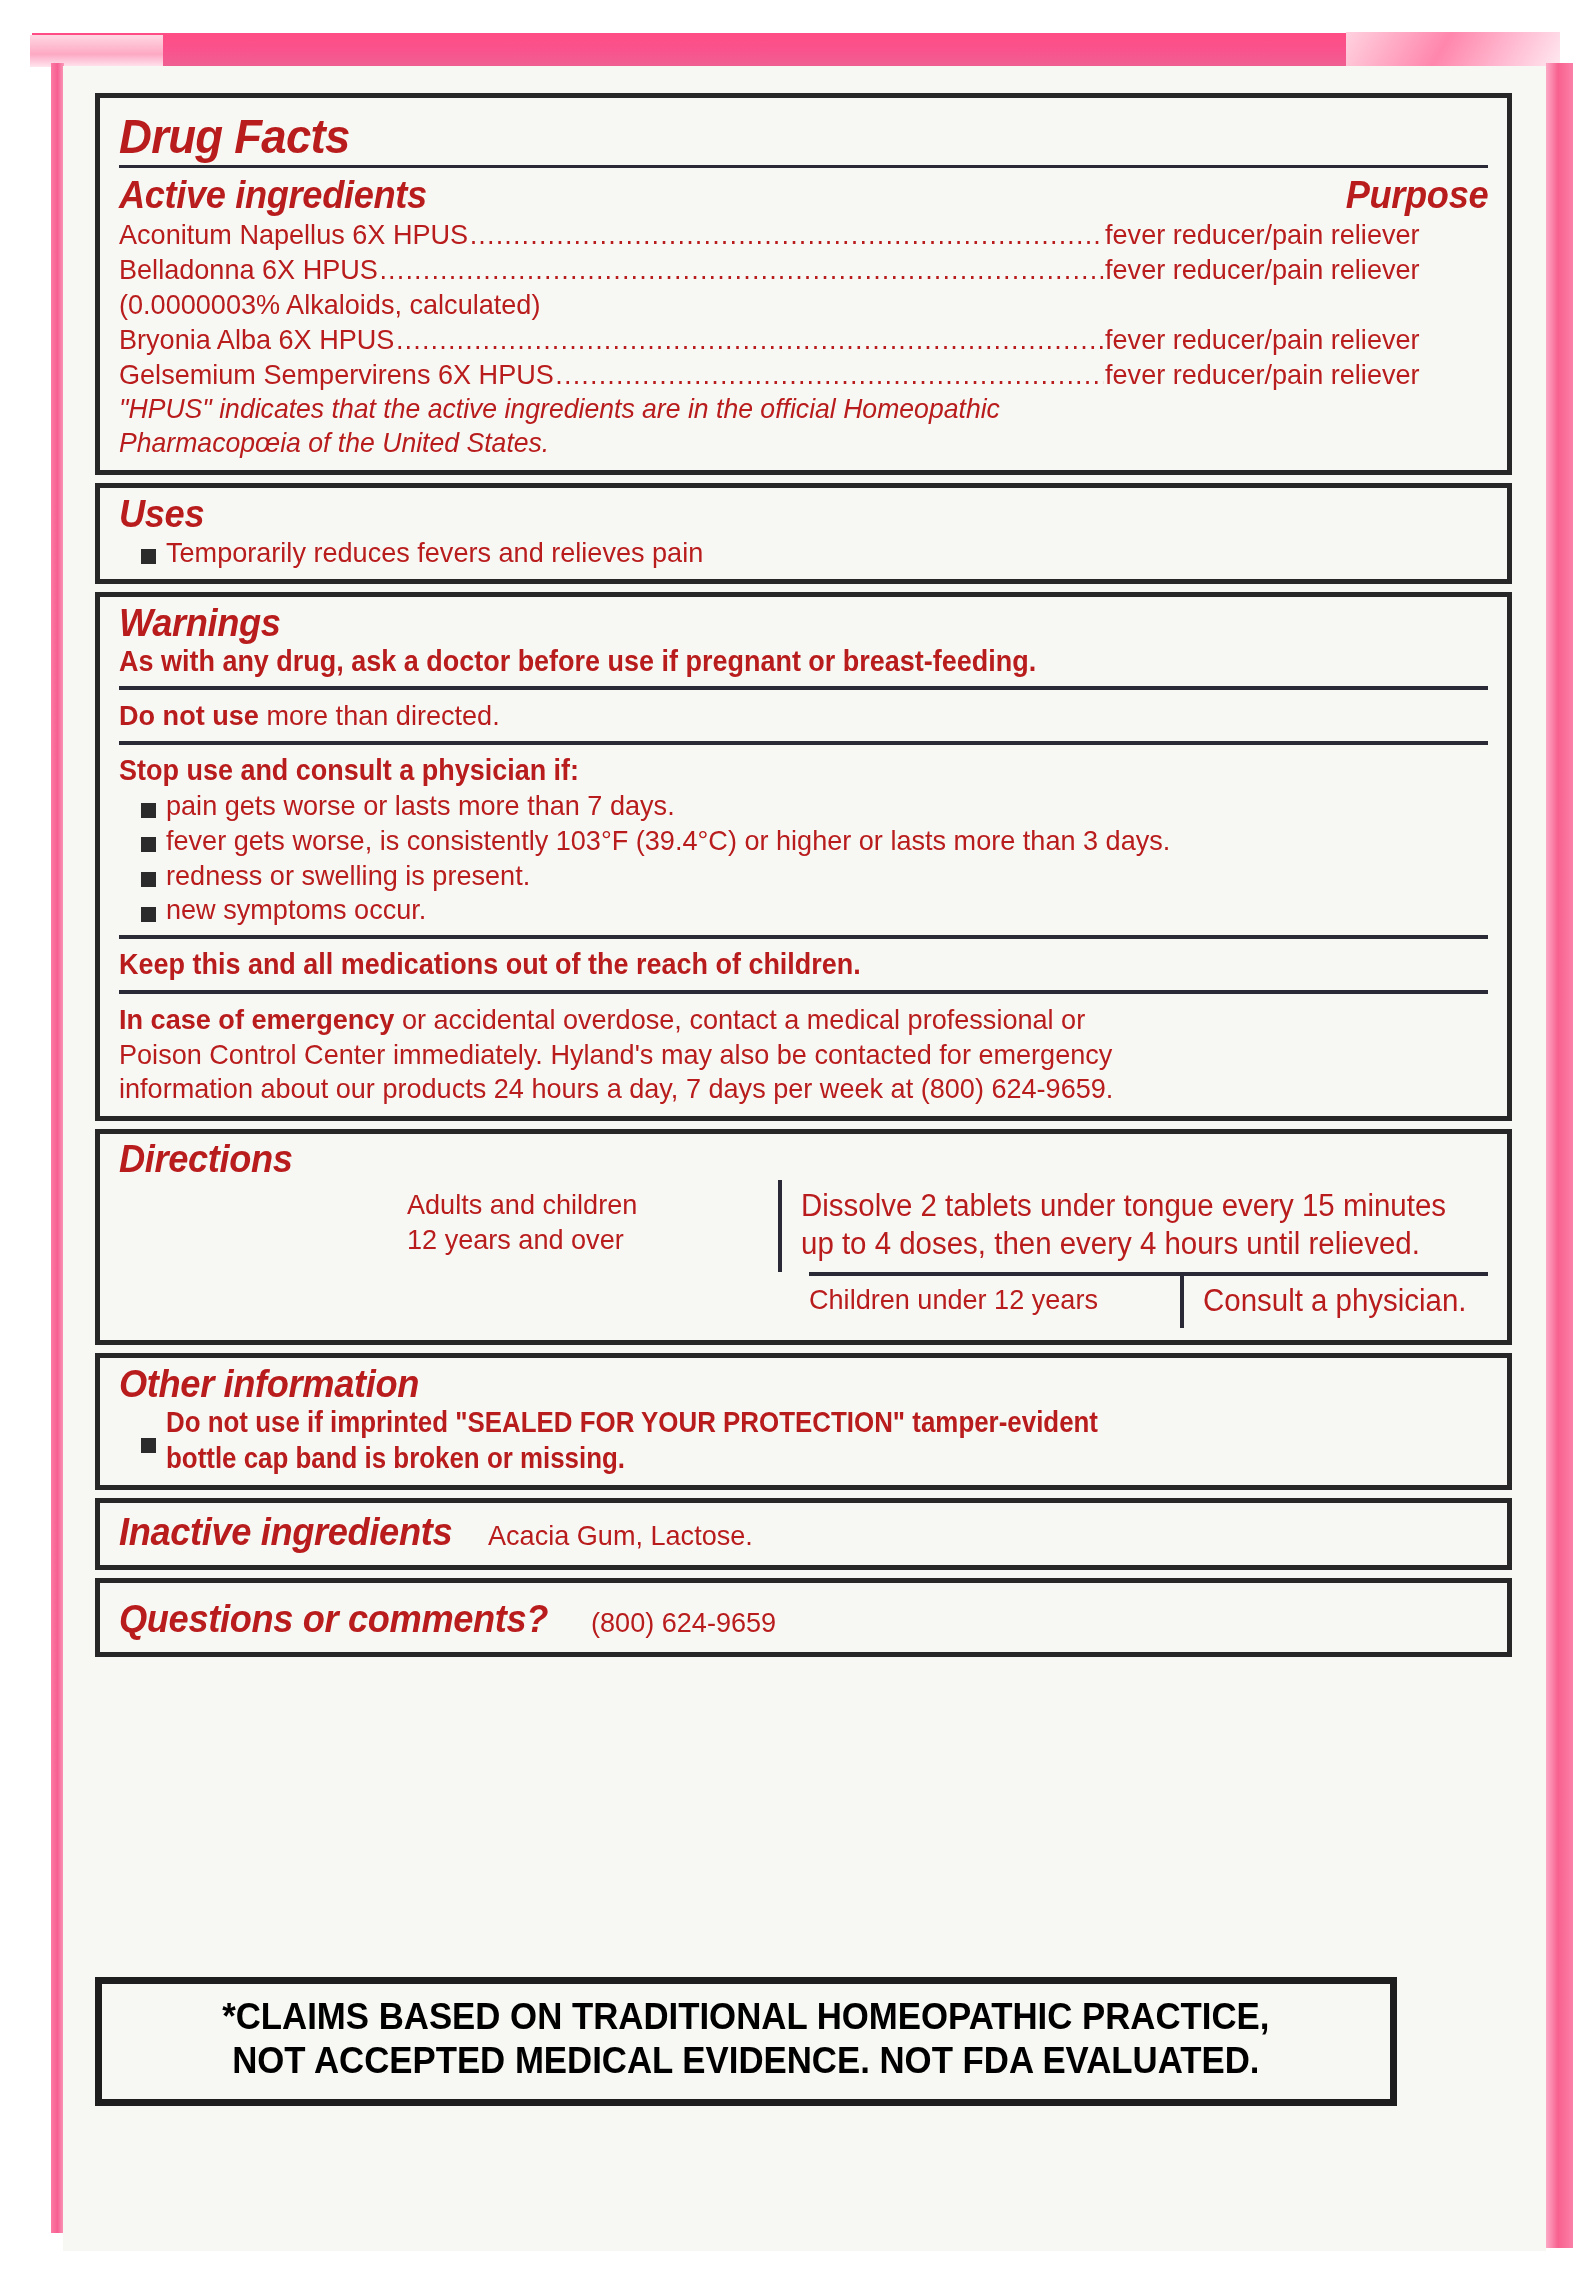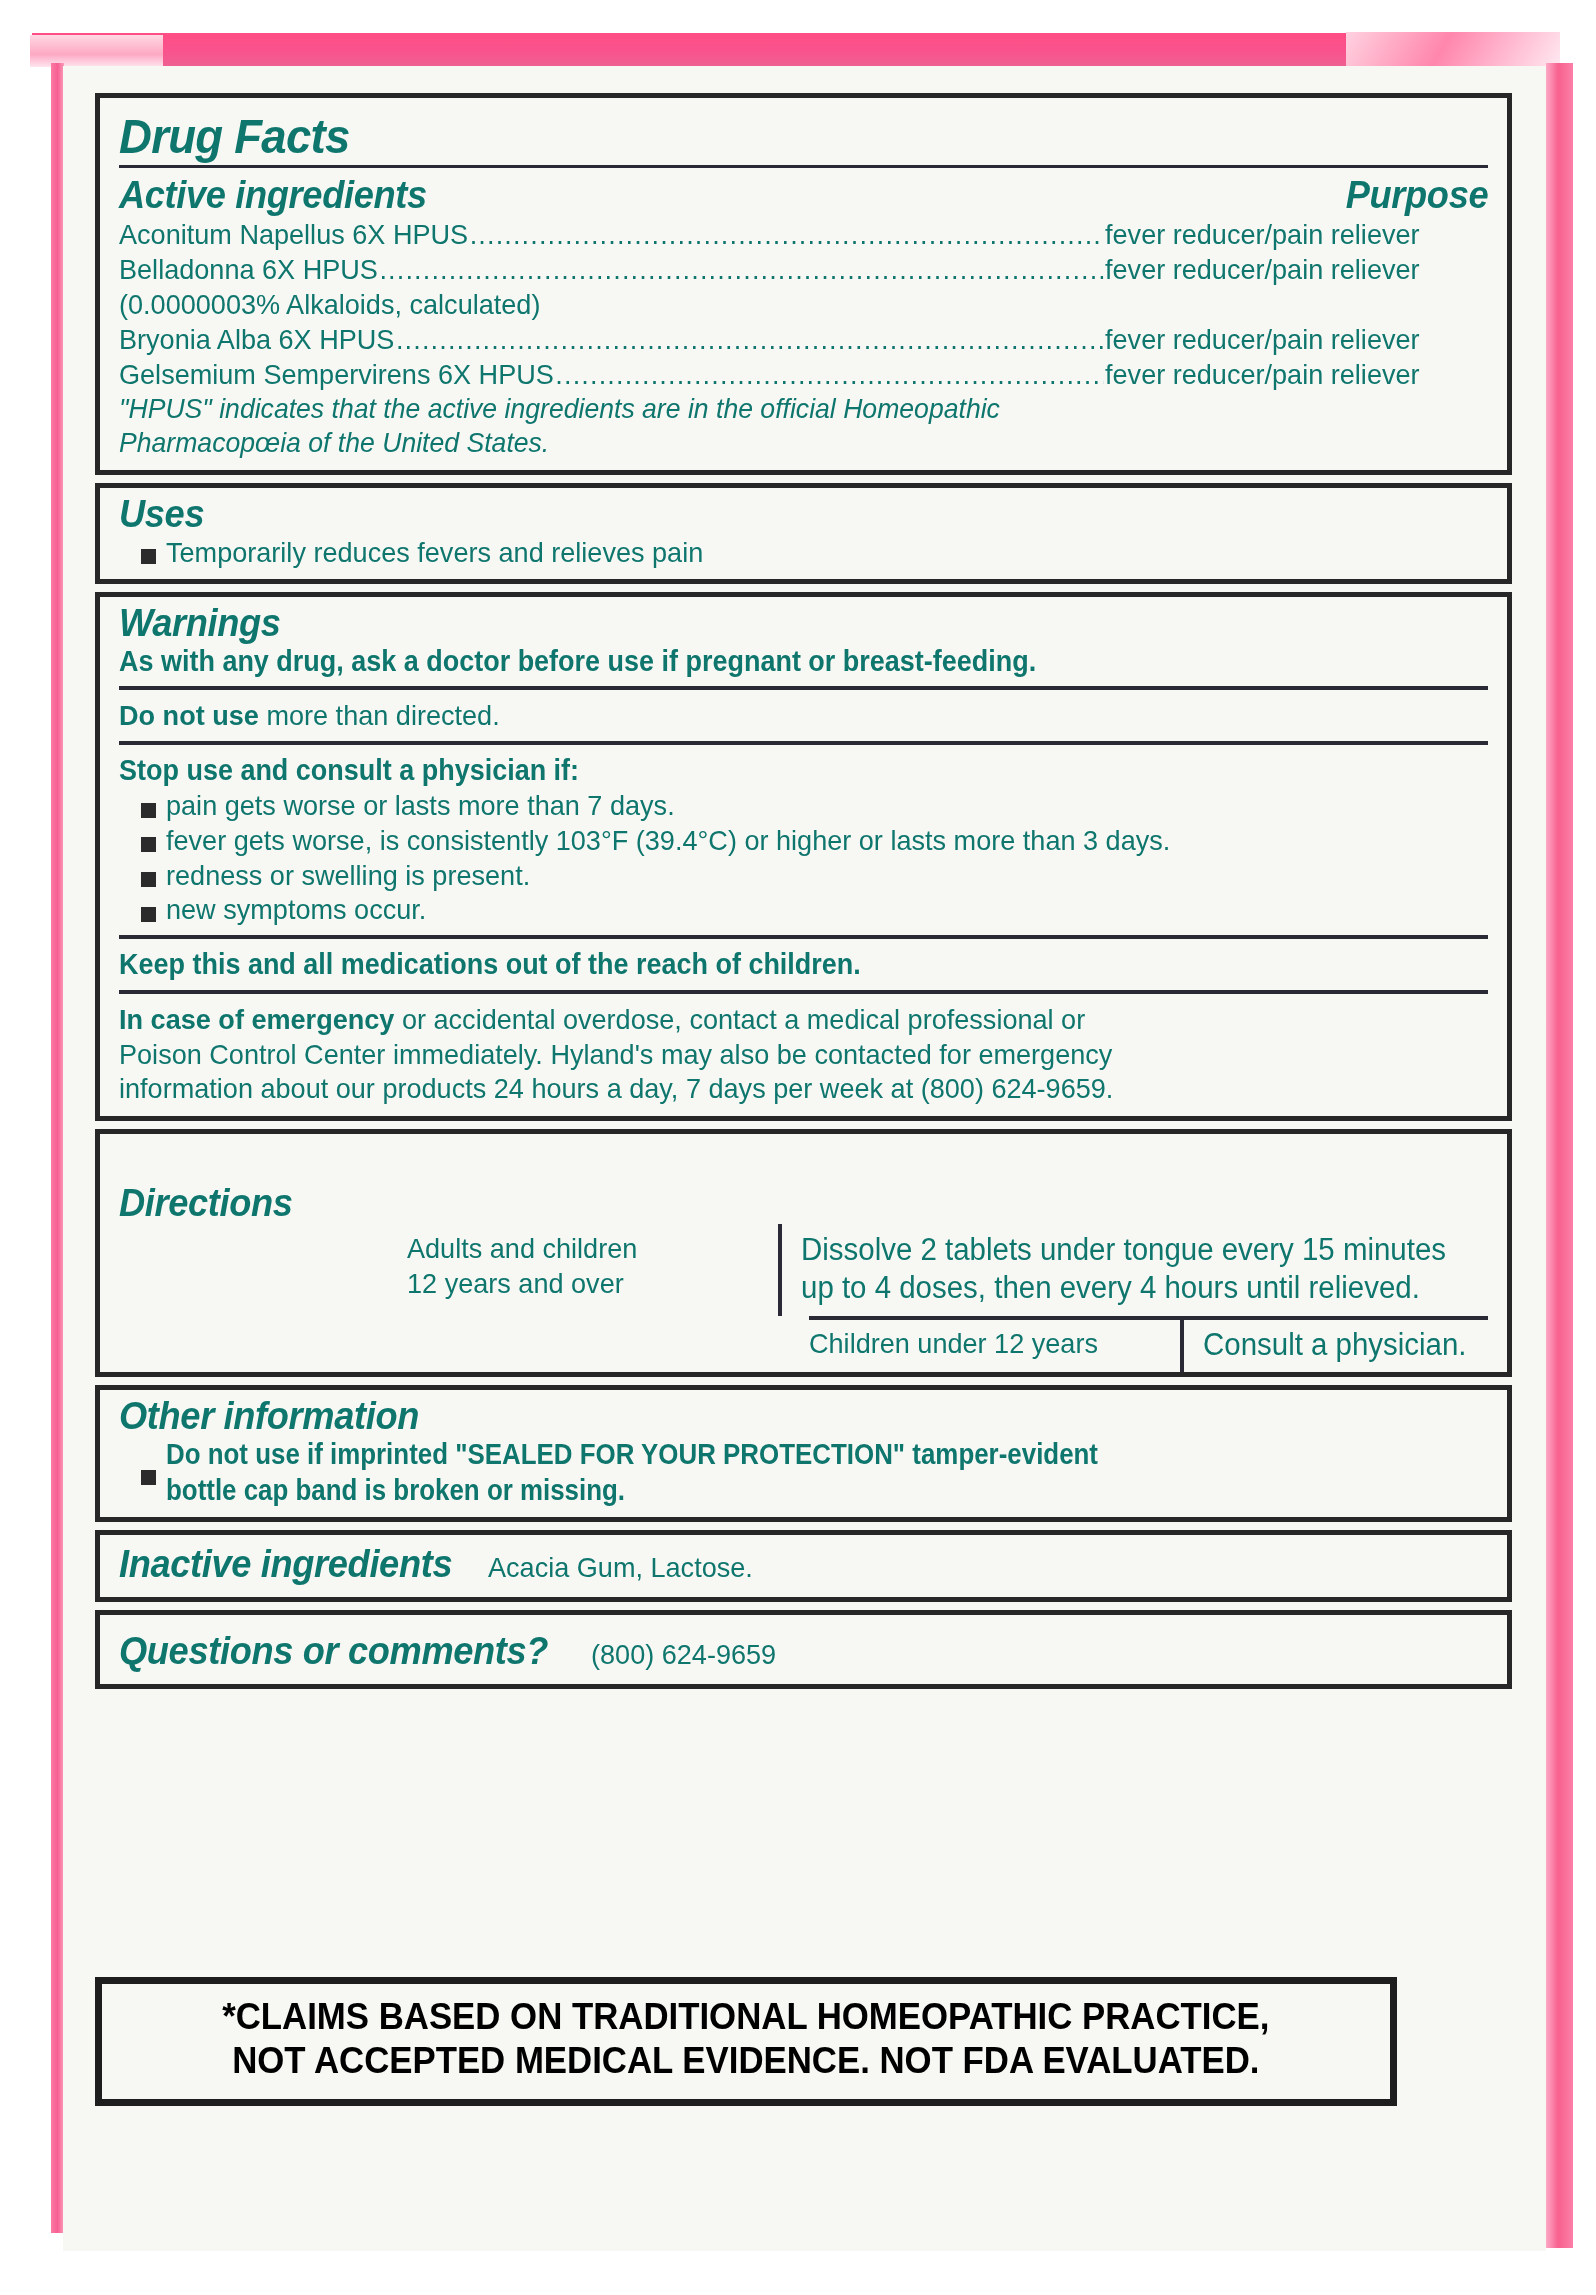--- a/index.html
+++ b/index.html
@@ -73,21 +73,21 @@
     background: #f7f7f3;
   }
 
   
   .panel {
     position: absolute;
     left: 95px;
     top: 93px;
     width: 1417px;
     background: #f7f8f4;
-    color: #0f766e;
+    color: #b91c1c;
     box-sizing: border-box;
   }
   .dfbox {
     border: 5.5px solid #272727;
     background: #f7f8f4;
     box-sizing: border-box;
     padding: 0;
   }
   .dfbox + .dfbox { margin-top: 8px; }
 
@@ -383,21 +383,21 @@
       <div class="warn-bold">Keep this and all medications out of the reach of children.</div>
 
       <div class="rule-mid"></div>
       <div class="warn-reg"><b>In case of emergency</b><span> or accidental overdose, contact a medical professional or</span></div>
       <div class="warn-reg">Poison Control Center immediately. Hyland's may also be contacted for emergency</div>
       <div class="warn-reg">information about our products 24 hours a day, 7 days per week at (800) 624-9659.</div>
     </div>
   </div>
 
   <div class="dfbox">
-    <div class="pad" style="padding-bottom:0;margin-top:44px;">
+    <div class="pad" style="padding-bottom:12px;">
       <div class="h-sec">Directions</div>
       <div class="dir-table">
 
         <div class="dir-row">
           <div class="dir-c1">
             <span>Adults and children</span>
             <span>12 years and over</span>
           </div>
           <div class="dir-c2">
             <span>Dissolve 2 tablets under tongue every 15 minutes</span>

